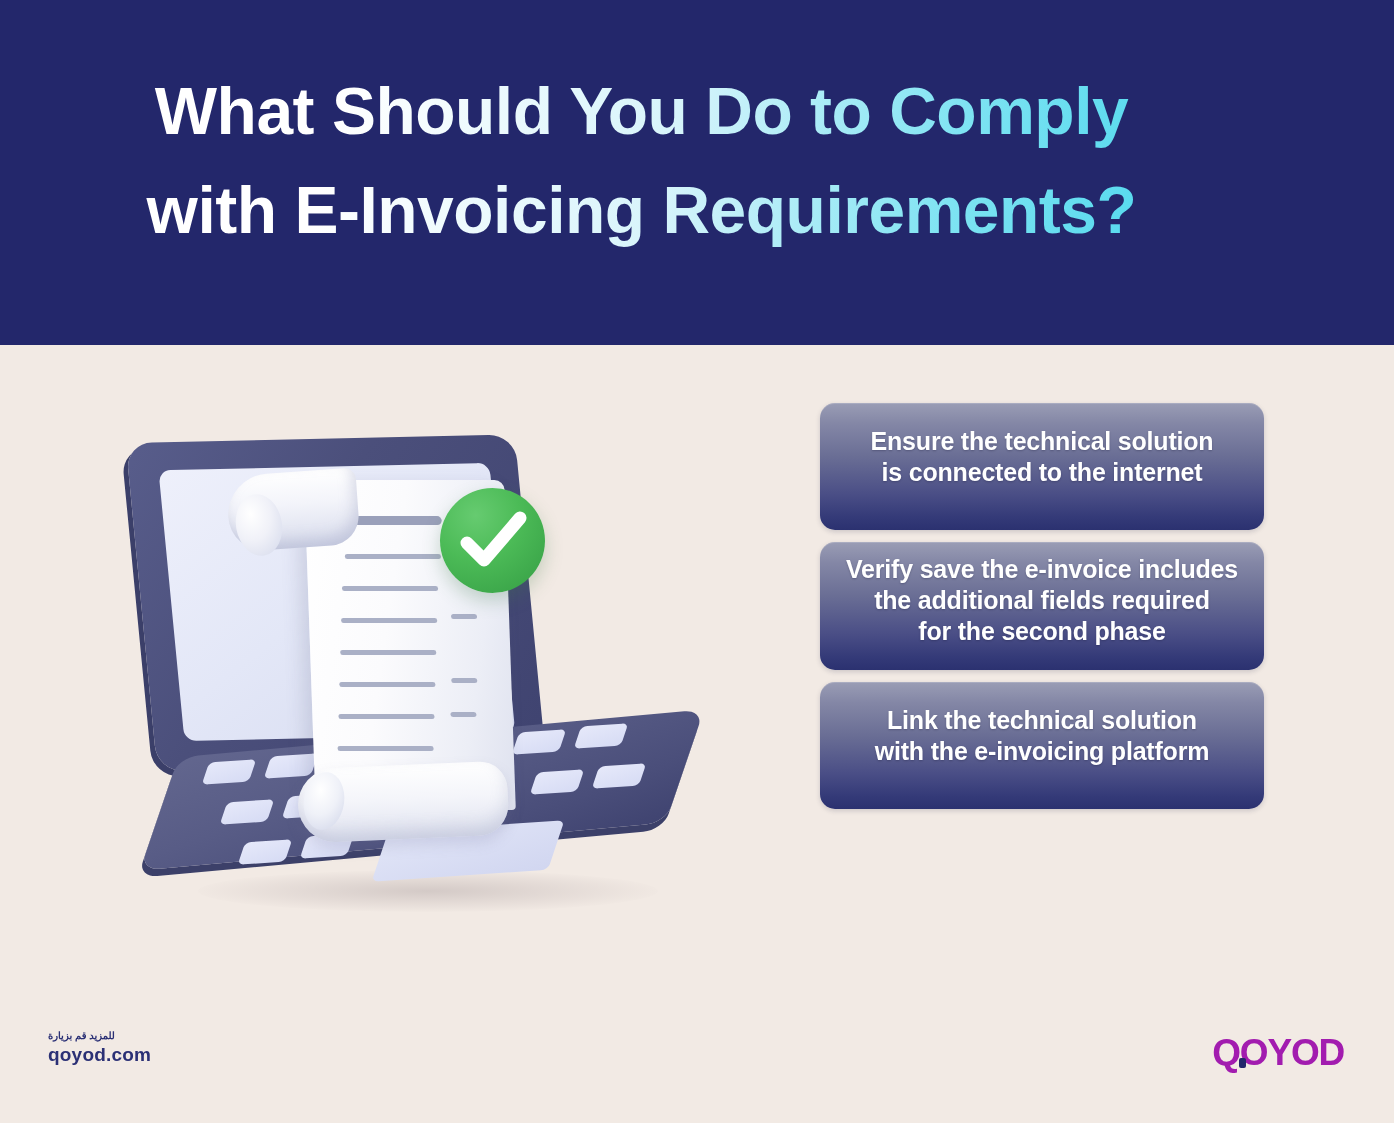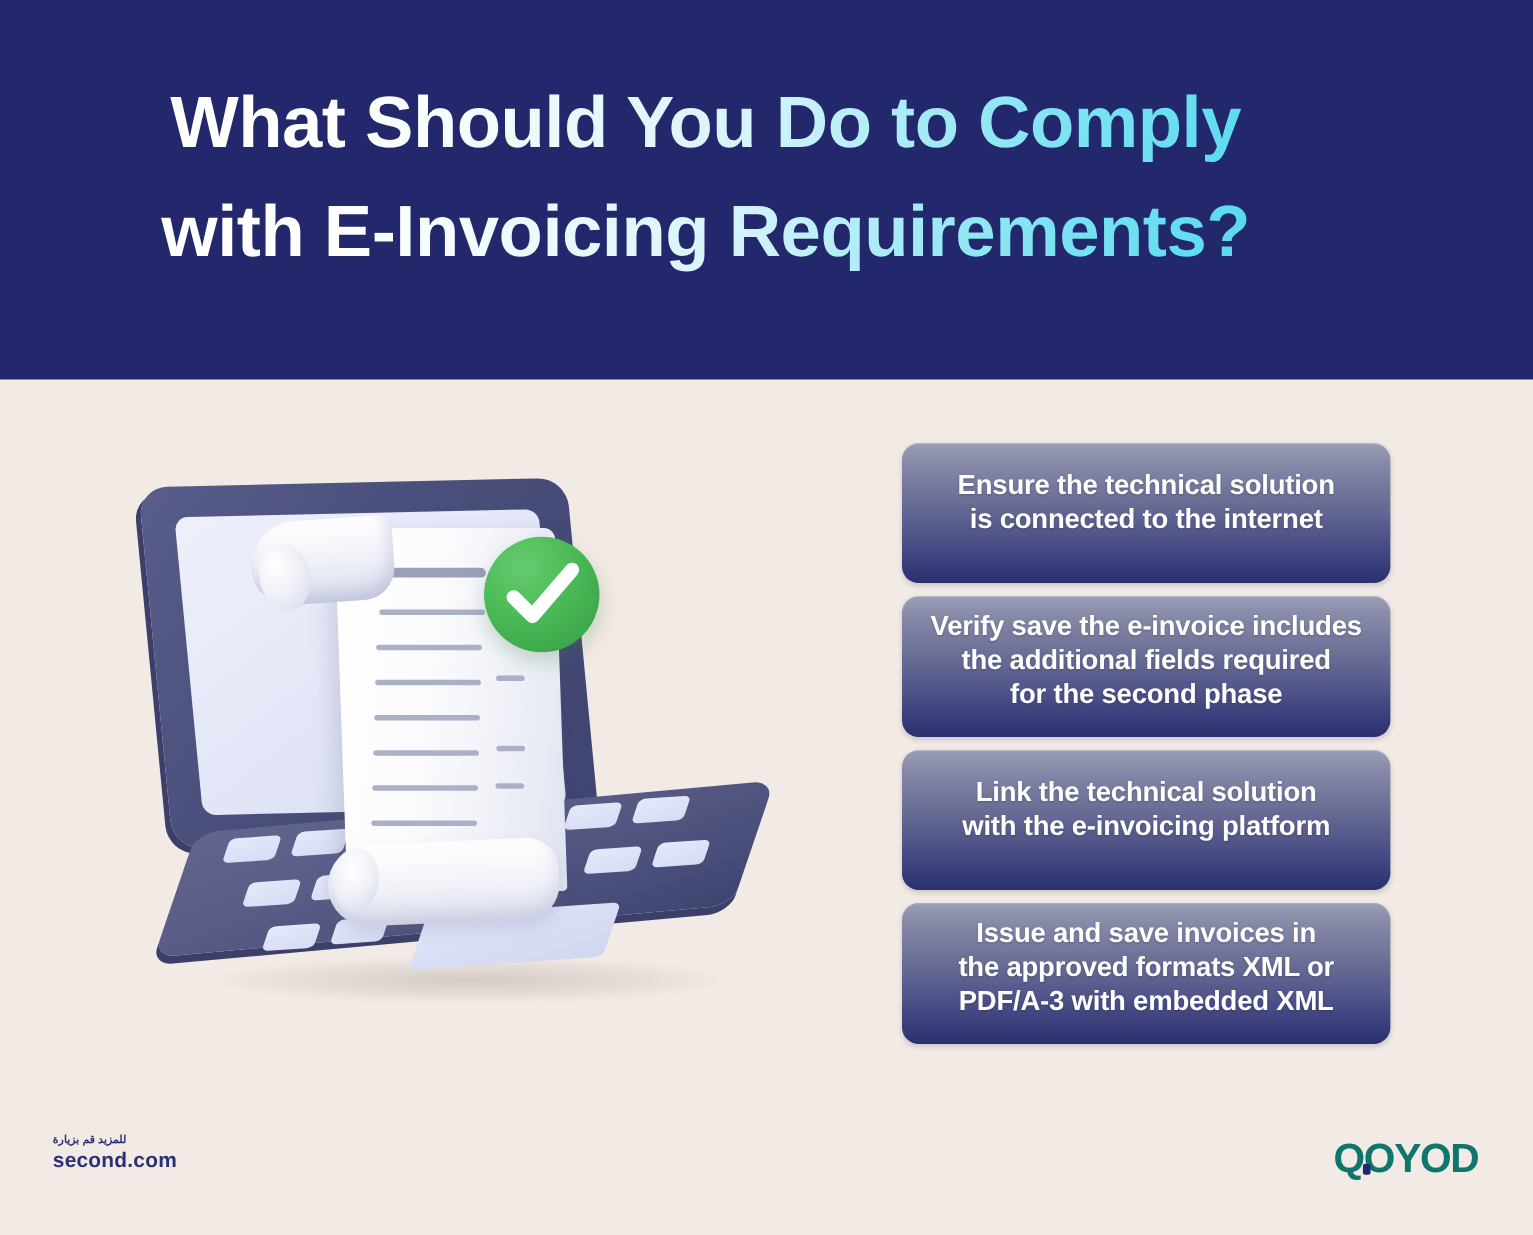--- a/index.html
+++ b/index.html
@@ -223,21 +223,21 @@
     font-size:19px;
     font-weight:600;
     letter-spacing:0.2px;
   }
 
   #brand-logo {
     position:absolute;
     right:50px; top:1032px;
     display:flex;
     align-items:flex-end;
-    color:#0f766e;
+    color:#a21caf;
   }
   #brand-logo-text {
     font-size:37px;
     font-weight:700;
     letter-spacing:-1.2px;
   }
   #brand-logo-dot {
     position:absolute;
     left:27px; bottom:6px;
     width:7px; height:10px;
@@ -318,28 +318,23 @@
     <div class="card-text">Verify save the e-invoice includes
 the additional fields required
 for the second phase</div>
   </div>
 
   <div class="card h2">
     <div class="card-text">Link the technical solution
 with the e-invoicing platform</div>
   </div>
 
-  <div class="card h3">
-    <div class="card-text">Issue and save invoices in
-the approved formats XML or
-PDF/A-3 with embedded XML</div>
-  </div>
 </div>
 
 <div id="footer-note">
   <div id="footer-ar">للمزيد قم بزيارة</div>
-  <div id="footer-url">second.com</div>
+  <div id="footer-url">qoyod.com</div>
 </div>
 
 <div id="brand-logo">
   <span id="brand-logo-text">QOYOD</span>
   <span id="brand-logo-dot"></span>
 </div>
 
 </body></html>

